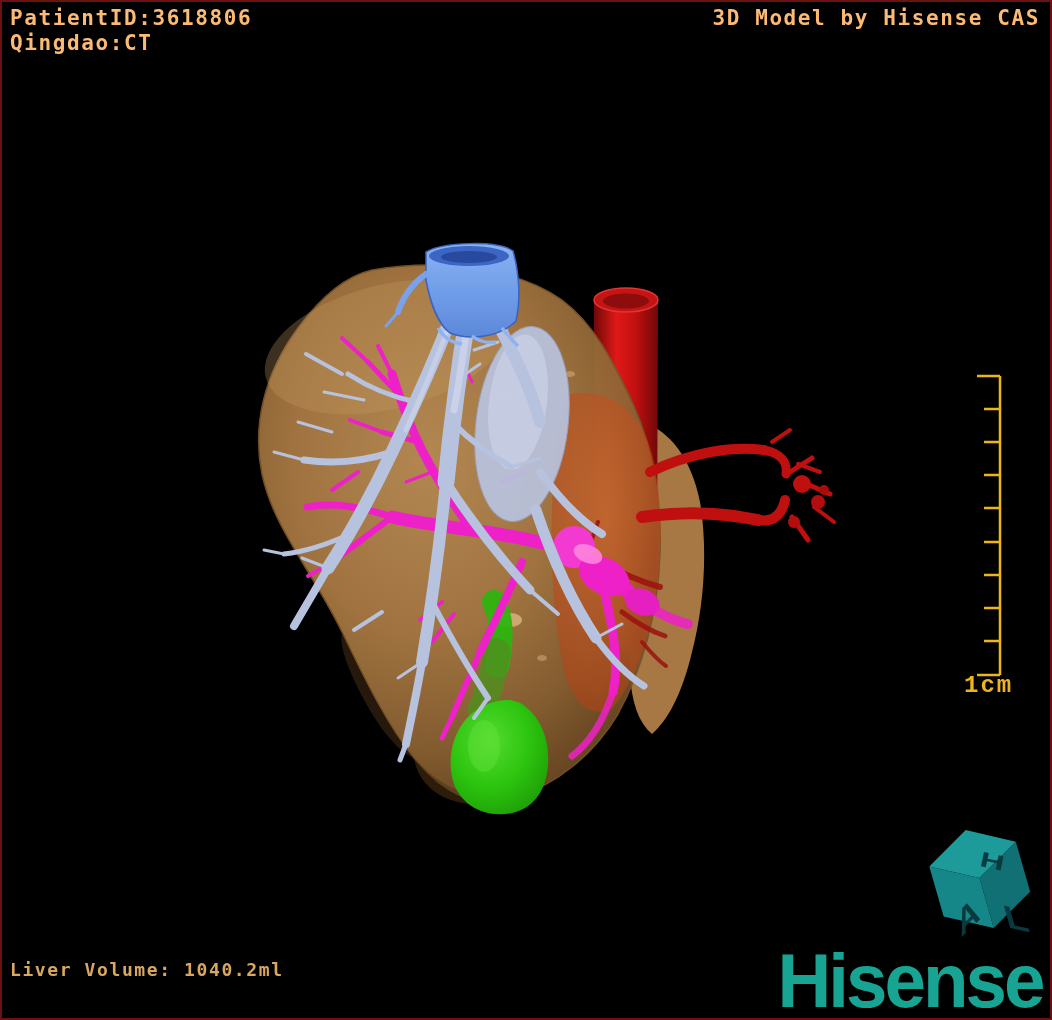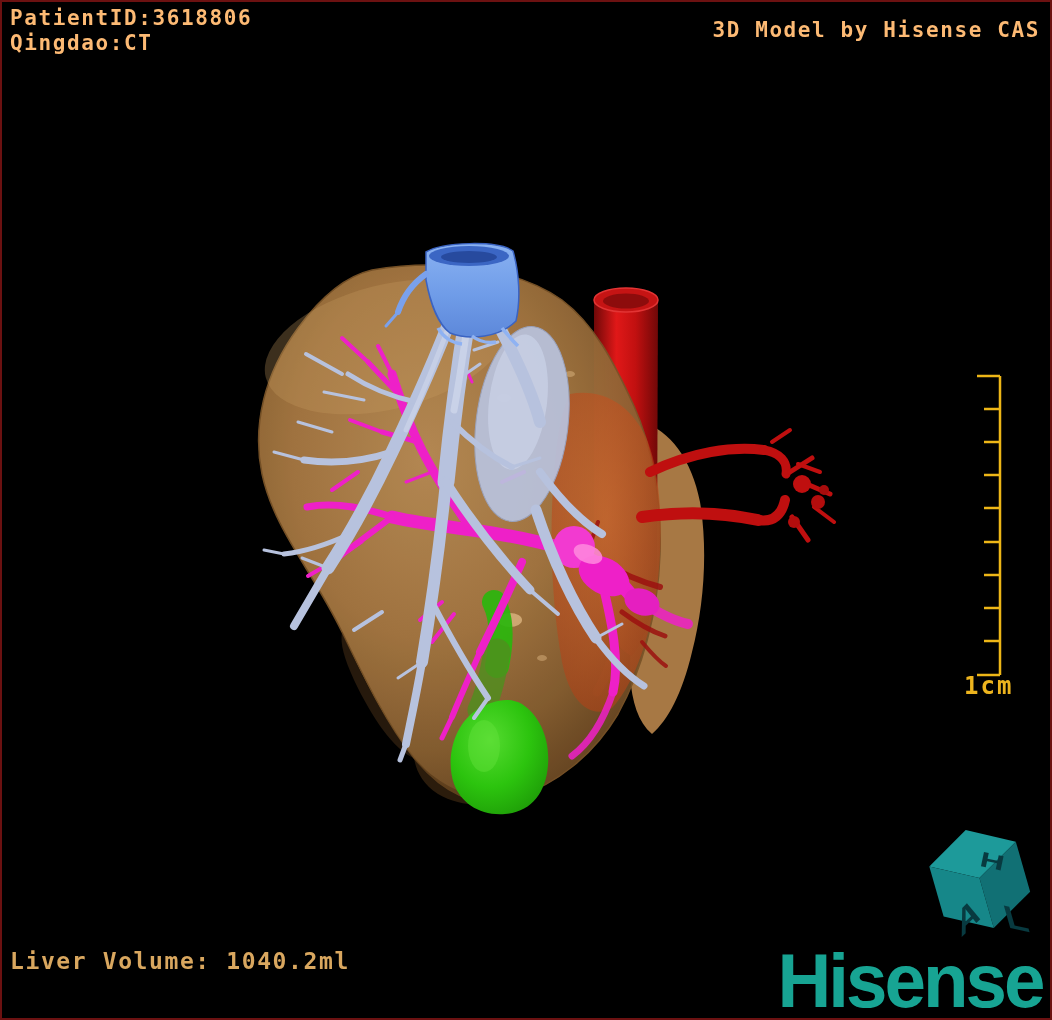--- a/index.html
+++ b/index.html
@@ -6,30 +6,30 @@
   #screen{
     position:relative;width:1052px;height:1020px;box-sizing:border-box;
     background:#000;border:2px solid #6c1111;overflow:hidden;
     font-family:"DejaVu Sans Mono",monospace;
   }
   .gold-text{
     color:#fdba74;font-size:21px;font-weight:bold;letter-spacing:1.6px;
     line-height:25px;white-space:pre;
   }
   #patient-info{position:absolute;top:4px;left:8px;}
-  #watermark{position:absolute;top:16px;right:10px;text-align:right;}
+  #watermark{position:absolute;top:4px;right:10px;text-align:right;}
   #liver-volume{
-    position:absolute;bottom:44px;left:8px;
-    color:#d9a75f;font-size:23px;font-weight:bold;letter-spacing:1.6px;
+    position:absolute;bottom:38px;left:8px;
+    color:#d9a75f;font-size:18px;font-weight:bold;letter-spacing:1.6px;
   }
   #model-viewport{position:absolute;inset:0;width:1052px;height:1020px;cursor:grab;}
   #scale-ruler{position:absolute;left:960px;top:365px;}
   #scale-label{
     position:absolute;left:962px;top:670px;
-    color:#edb41e;font-size:24px;font-weight:bold;letter-spacing:2px;
+    color:#edb41e;font-size:24px;font-weight:bold;letter-spacing:2px;font-family:Liberation Mono, monospace;
   }
   #hisense-wordmark{
     position:absolute;right:8px;bottom:8px;
     font-family:"Liberation Sans",sans-serif;font-weight:bold;
     font-size:76px;line-height:0.78;letter-spacing:-3px;color:#17a493;
     transform:scaleX(0.98);transform-origin:right bottom;
   }
   #cube-logo{position:absolute;right:12px;bottom:76px;}
 </style>
 </head>

